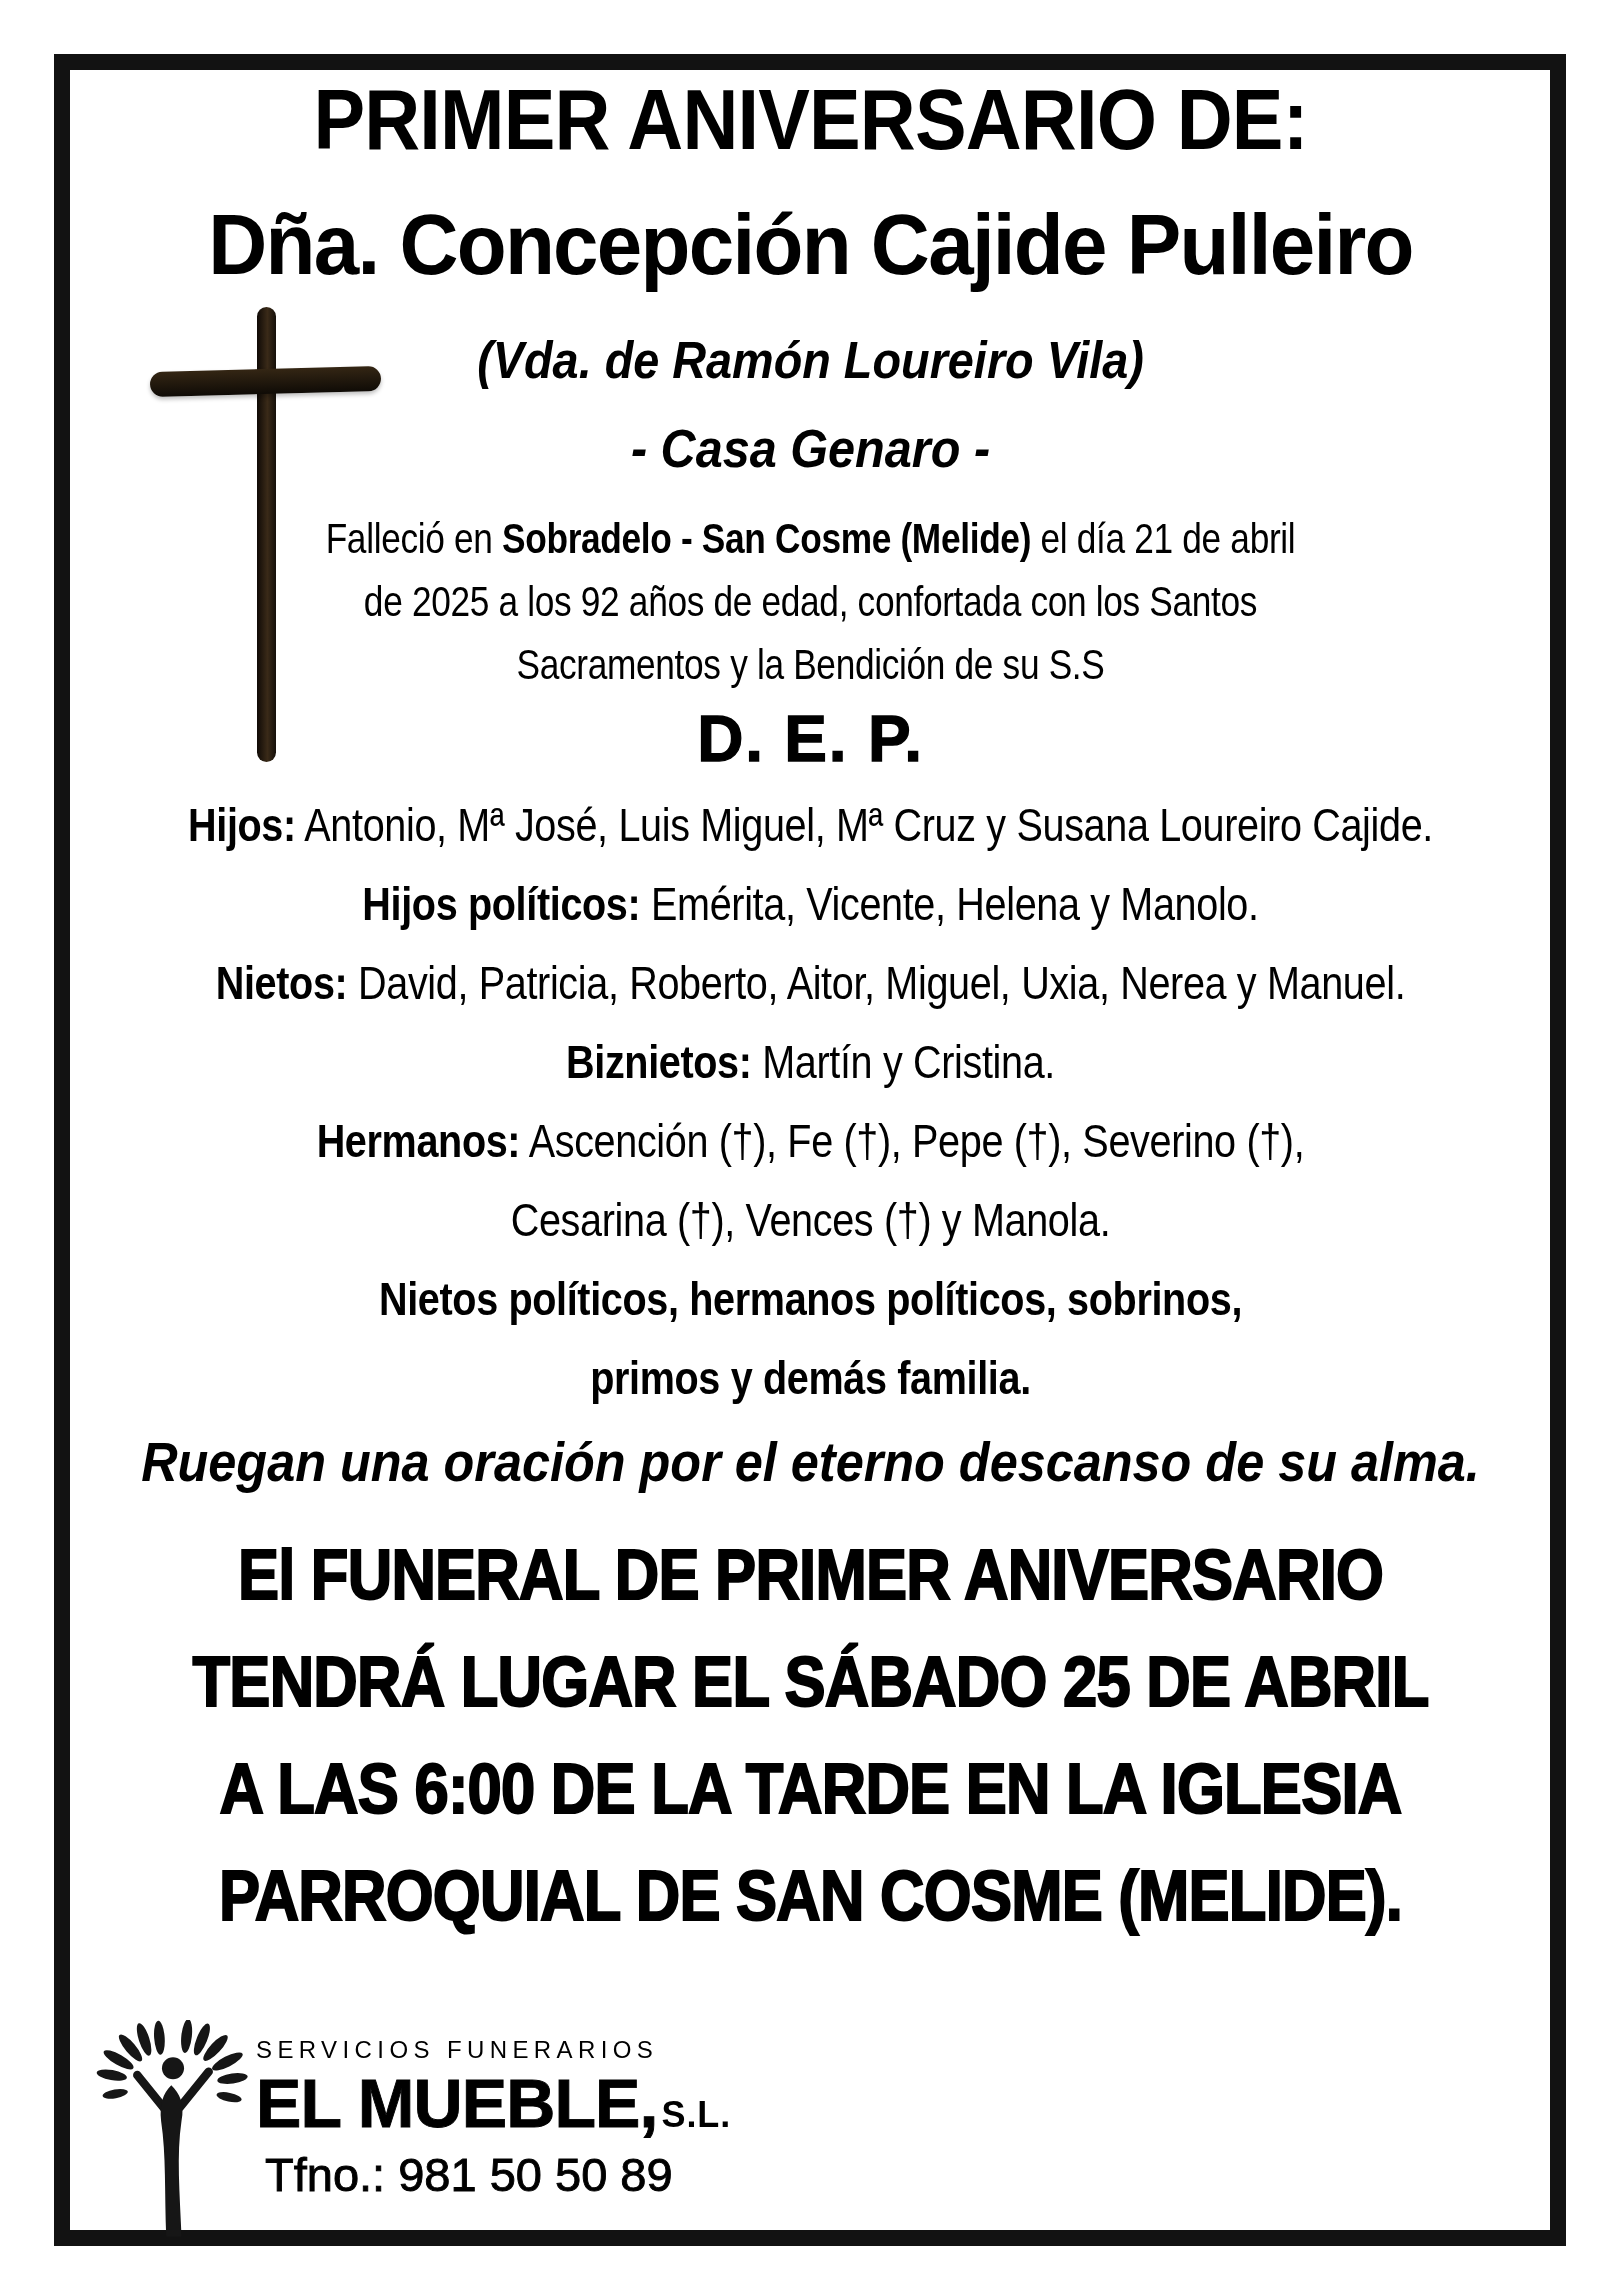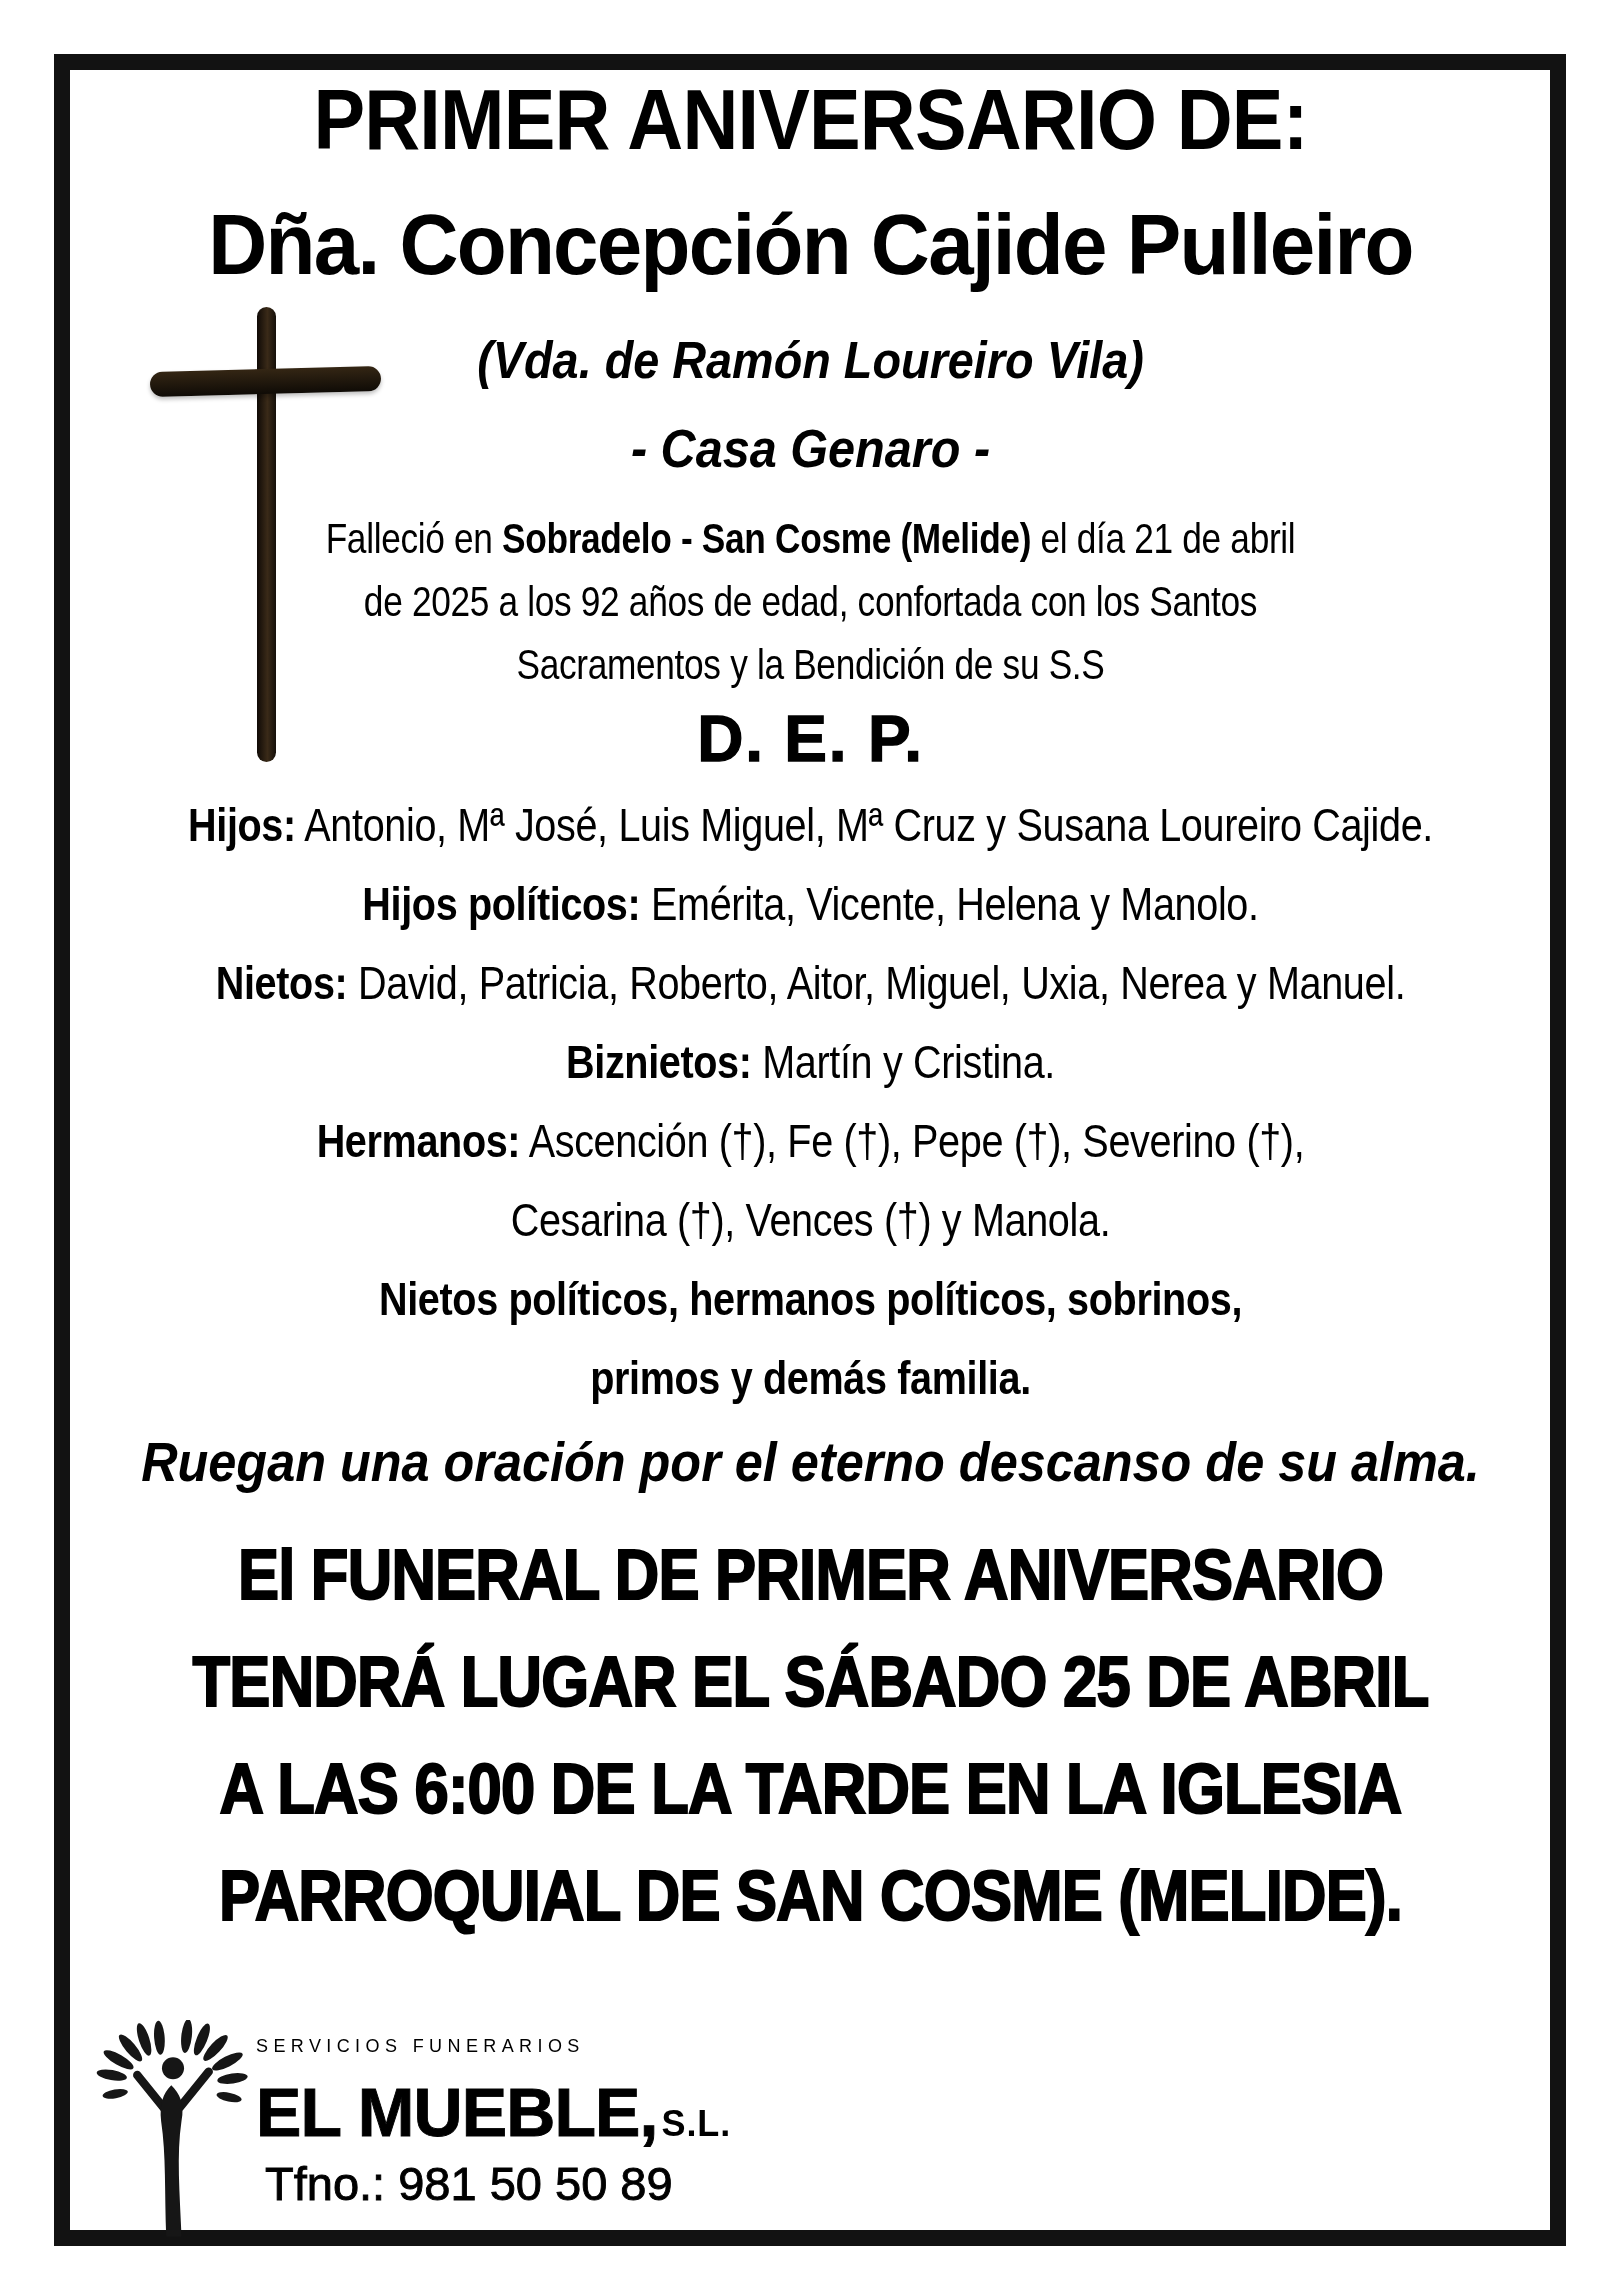--- a/index.html
+++ b/index.html
@@ -31,22 +31,22 @@
   }
   .cross-h{
     position:absolute;left:150px;top:369px;width:231px;height:25px;border-radius:12.5px;
     background:linear-gradient(180deg,#342614,#0f0b06);
     transform:rotate(-1.5deg);box-shadow:0 2.7px 4.5px rgba(0,0,0,0.25);
   }
   
   .logo{position:absolute;left:88px;top:2020px;width:806px;height:224px;}
   .logo svg{position:absolute;left:0;top:0;}
   .logo-text{position:absolute;left:168px;top:16px;}
-  .tagline{font-size:18px;letter-spacing:5.4px;font-weight:normal;white-space:nowrap;}
-  .company-line{margin-top:16px;white-space:nowrap;}
+  .tagline{font-size:24px;letter-spacing:5.4px;font-weight:normal;white-space:nowrap;}
+  .company-line{margin-top:0;white-space:nowrap;}
   .company{font-size:68px;font-weight:bold;letter-spacing:-0.9px;-webkit-text-stroke:0.9px #000;}
   .company-suffix{font-size:36px;font-weight:bold;letter-spacing:0.9px;}
   .phone{margin-top:5.4px;padding-left:9px;font-size:47px;font-weight:normal;
          -webkit-text-stroke:0.9px #000;white-space:nowrap;}
 </style>
 </head>
 <body>
 
 <div class="frame"></div>
 

